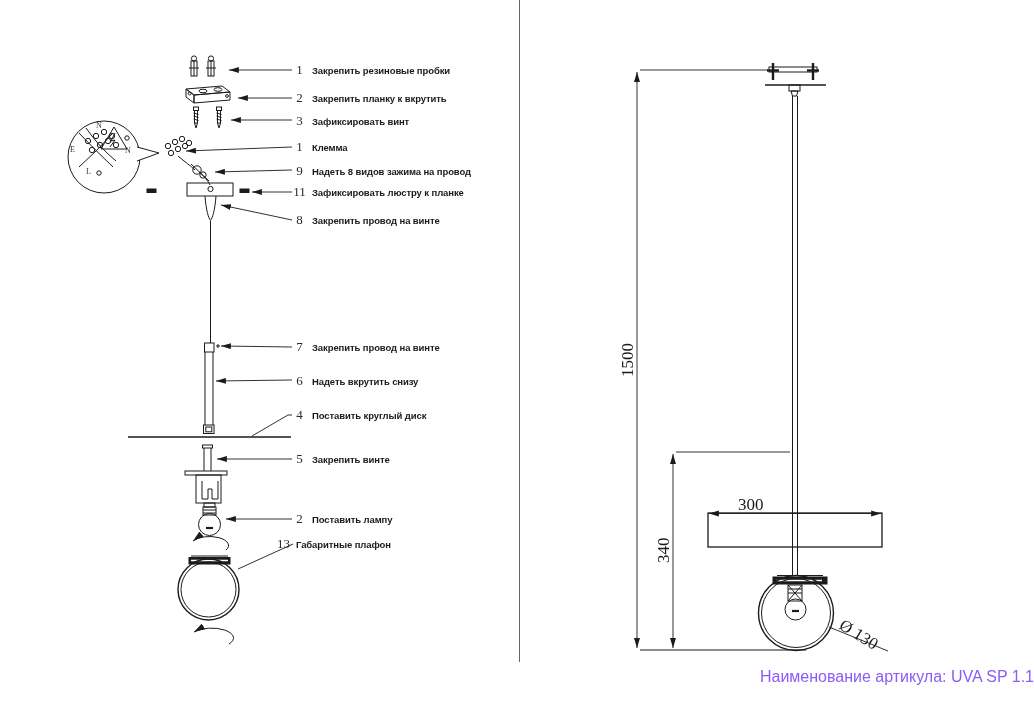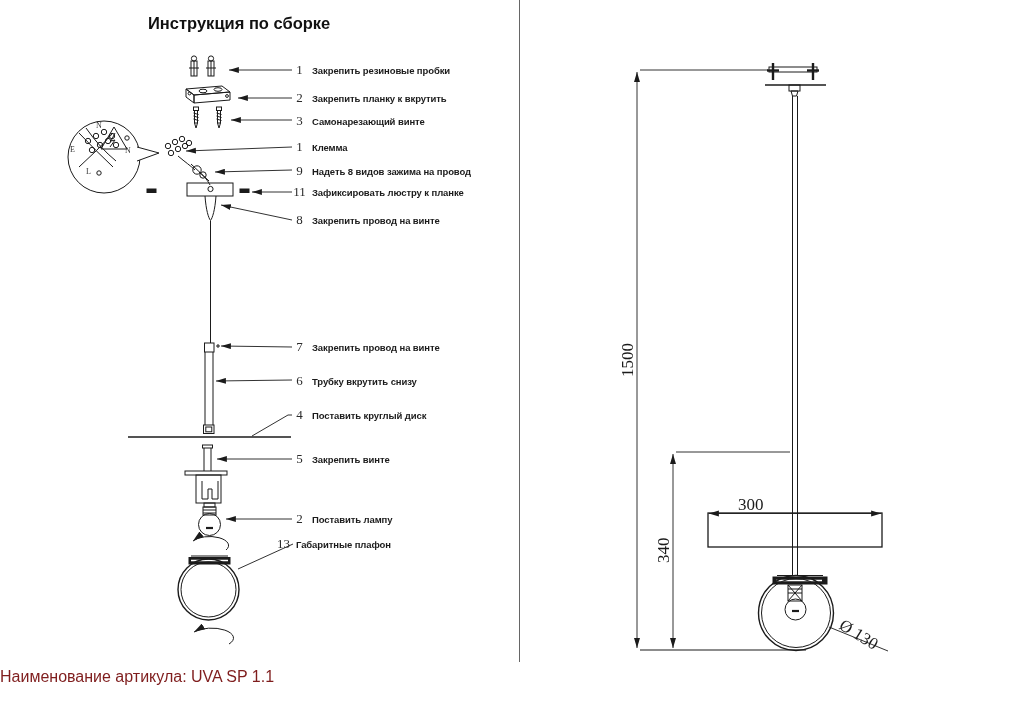--- a/index.html
+++ b/index.html
@@ -2,33 +2,32 @@
 <html><head>
 <meta charset="utf-8">
 <style>
   html,body{margin:0;padding:0;background:#fff;}
   .page{position:relative;width:1034px;height:713px;background:#fff;overflow:hidden;
         font-family:"Liberation Sans",sans-serif;color:#1b1b1b;}
   .section-title{position:absolute;font:bold 16.5px "Liberation Sans",sans-serif;color:#111;white-space:nowrap;}
   .step{position:absolute;display:flex;align-items:baseline;gap:5px;white-space:nowrap;color:#1b1b1b;}
   .step .num{font:13px "Liberation Serif",serif;min-width:15px;text-align:center;color:#2a2a2a;}
   .step .txt{font:bold 9.5px "Liberation Sans",sans-serif;letter-spacing:-.1px;}
-  .footer{position:absolute;left:0;right:0;top:668px;text-align:left;
-          font:16px "Liberation Sans",sans-serif;color:#7f1d1d;}
+  .footer{position:absolute;left:0;right:0;top:668px;text-align:right;
+          font:16px "Liberation Sans",sans-serif;color:#8b5cf6;}
   svg{position:absolute;left:0;top:0;}
   svg text{font-family:"Liberation Serif",serif;fill:#1b1b1b;}
   .dim-text{font-size:17px;}
   .wire-letter{font-size:8px;fill:#333;}
 </style>
 </head>
 <body>
 
 <div class="page">
 
-  <div class="section-title" style="left:148px;top:14px">Инструкция по сборке</div>
 
   <svg width="1034" height="713" viewBox="0 0 1034 713">
     <defs>
       <marker id="arr" viewBox="0 0 10 6" refX="10" refY="3" markerWidth="11" markerHeight="7" orient="auto-start-reverse">
           <path d="M0,0 L10,3 L0,6 Z" fill="#1b1b1b"></path>
         </marker>
     </defs>
 
     <line x1="519.5" y1="0" x2="519.5" y2="662" stroke="#666" stroke-width="1"></line>
 
@@ -247,21 +246,21 @@
   <div class="step" style="left:292px;top:62px">
       <span class="num">1</span>
       <span class="txt">Закрепить резиновые пробки</span>
     </div>
   <div class="step" style="left:292px;top:90px">
       <span class="num">2</span>
       <span class="txt">Закрепить планку к вкрутить</span>
     </div>
   <div class="step" style="left:292px;top:113px">
       <span class="num">3</span>
-      <span class="txt">Самонарезающий винте</span>
+      <span class="txt">Зафиксировать винт</span>
     </div>
   <div class="step" style="left:292px;top:139px">
       <span class="num">1</span>
       <span class="txt">Клемма</span>
     </div>
   <div class="step" style="left:292px;top:163px">
       <span class="num">9</span>
       <span class="txt">Надеть 8 видов зажима на провод</span>
     </div>
   <div class="step" style="left:292px;top:184px">
@@ -271,21 +270,21 @@
   <div class="step" style="left:292px;top:212px">
       <span class="num">8</span>
       <span class="txt">Закрепить провод на винте</span>
     </div>
   <div class="step" style="left:292px;top:339px">
       <span class="num">7</span>
       <span class="txt">Закрепить провод на винте</span>
     </div>
   <div class="step" style="left:292px;top:373px">
       <span class="num">6</span>
-      <span class="txt">Трубку вкрутить снизу</span>
+      <span class="txt">Надеть вкрутить снизу</span>
     </div>
   <div class="step" style="left:292px;top:407px">
       <span class="num">4</span>
       <span class="txt">Поставить круглый диск</span>
     </div>
   <div class="step" style="left:292px;top:451px">
       <span class="num">5</span>
       <span class="txt">Закрепить винте</span>
     </div>
   <div class="step" style="left:292px;top:511px">

